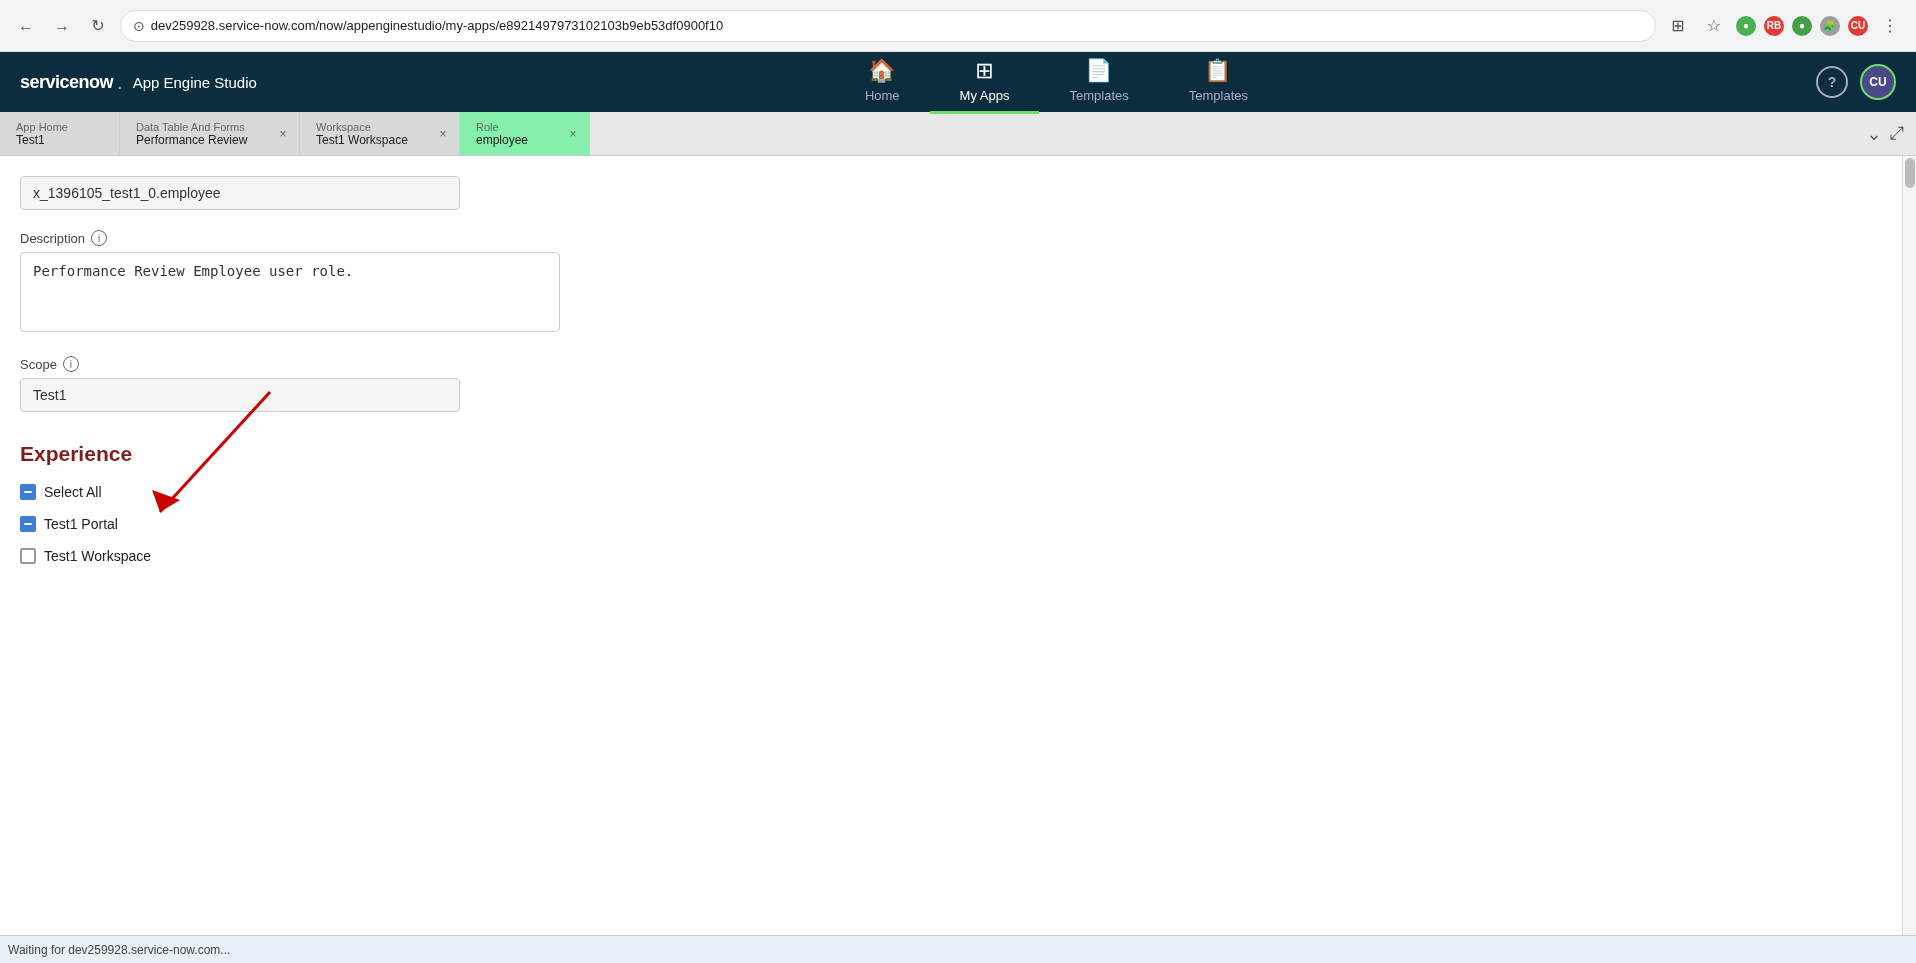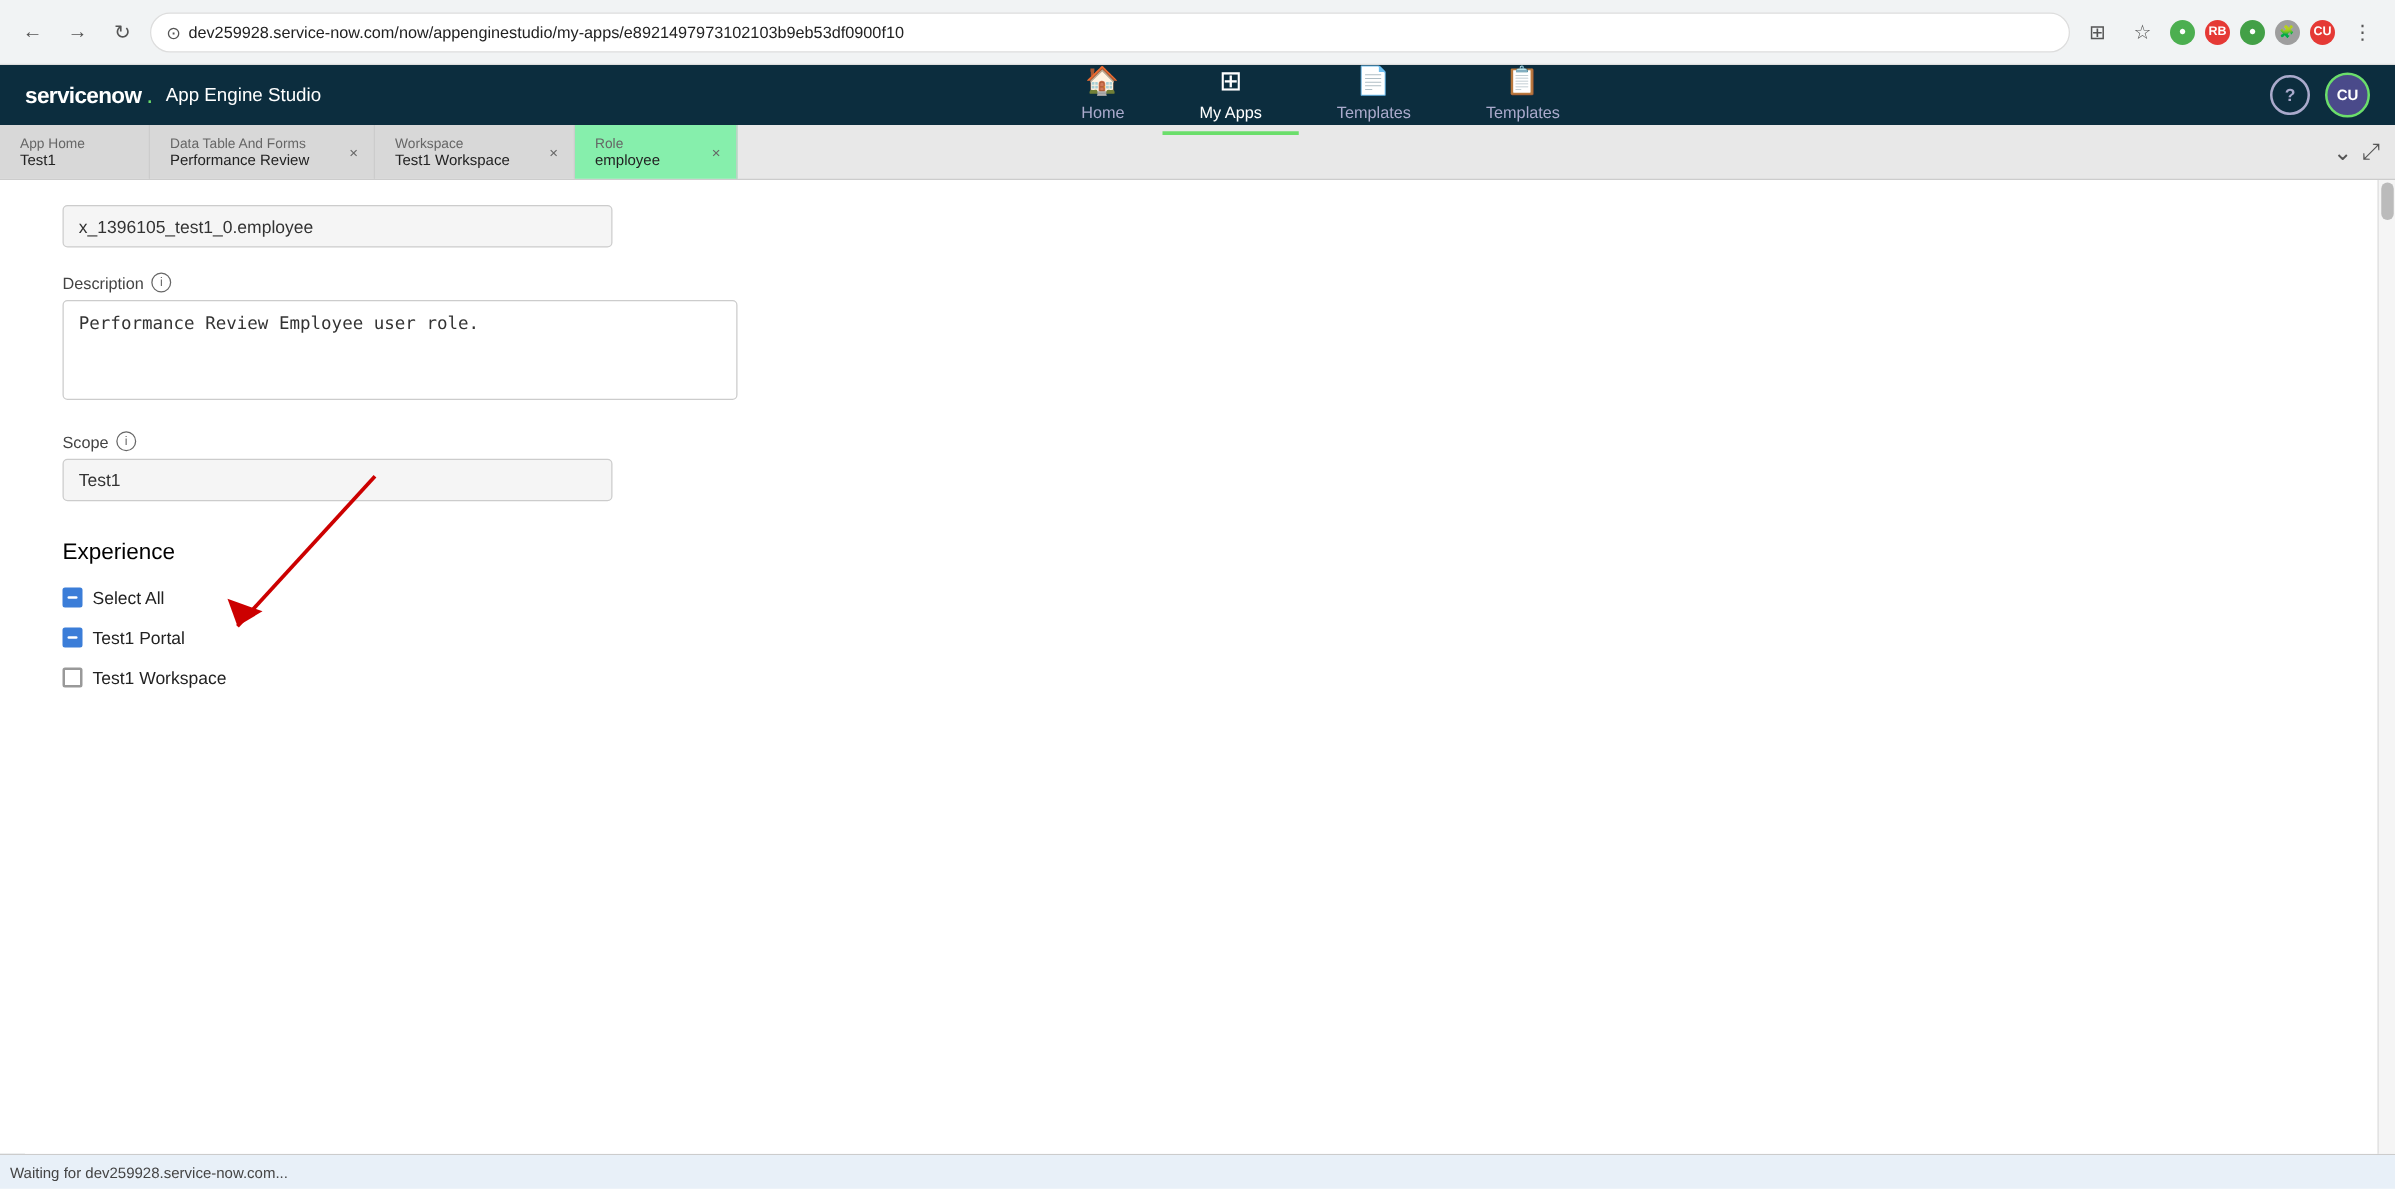--- a/index.html
+++ b/index.html
@@ -38,21 +38,21 @@
       align-items: center;
       gap: 6px;
     }
     .browser-address-text { flex: 1; font-size: 13px; color: #222; }
     .browser-actions { display: flex; gap: 8px; align-items: center; }
     .browser-action-icon { width: 28px; height: 28px; border-radius: 50%; border: none; background: transparent; cursor: pointer; display: flex; align-items: center; justify-content: center; font-size: 16px; color: #555; }
     .ext-icon { width: 20px; height: 20px; border-radius: 50%; display: inline-flex; align-items: center; justify-content: center; font-size: 10px; font-weight: bold; color: #fff; }
 
     
     .app-header {
-      height: 48px;
+      height: 60px;
       background: #0c2d3e;
       display: flex;
       align-items: center;
       padding: 0 20px;
     }
     .app-logo {
       display: flex;
       align-items: center;
       gap: 10px;
       margin-right: 40px;
@@ -105,24 +105,23 @@
       background: transparent; cursor: pointer; font-size: 12px; color: #666;
       display: flex; align-items: center; justify-content: center;
     }
     .tab-bar-actions { margin-left: auto; display: flex; align-items: center; padding: 0 12px; gap: 8px; }
     .tab-bar-action-btn { background: transparent; border: none; cursor: pointer; font-size: 18px; color: #555; }
 
     
     .main-content {
       height: calc(963px - 52px - 60px - 44px - 28px);
       overflow-y: auto;
-      padding: 20px 30px;
+      padding: 20px 20px;
       position: relative;
       background: #fff;
-      margin-left: 20px;
     }
 
     
     .field-row { margin-bottom: 20px; }
     .field-value-box {
       width: 440px;
       padding: 8px 12px;
       border: 1px solid #ccc;
       border-radius: 4px;
       background: #f5f5f5;
@@ -159,23 +158,23 @@
       padding: 8px 12px;
       border: 1px solid #ccc;
       border-radius: 4px;
       background: #f5f5f5;
       font-size: 14px;
       color: #333;
     }
 
     
     .section-title {
-      font-size: 18px;
-      font-weight: 400;
-      color: #000000;
+      font-size: 21px;
+      font-weight: 700;
+      color: #7f1d1d;
       margin-bottom: 18px;
     }
 
     
     .checkbox-row {
       display: flex;
       align-items: center;
       gap: 8px;
       margin-bottom: 16px;
       font-size: 14px;

